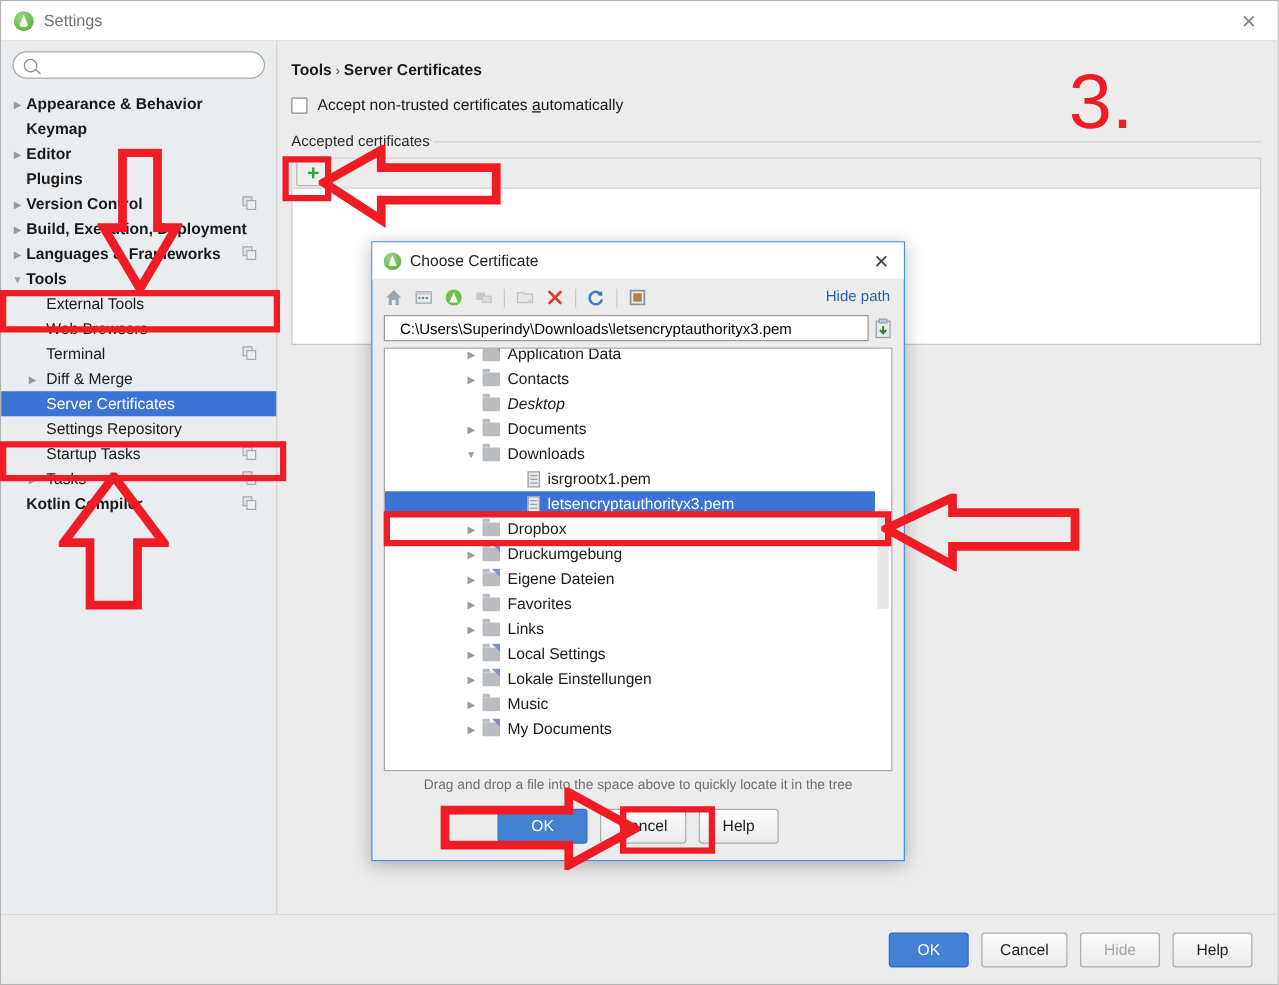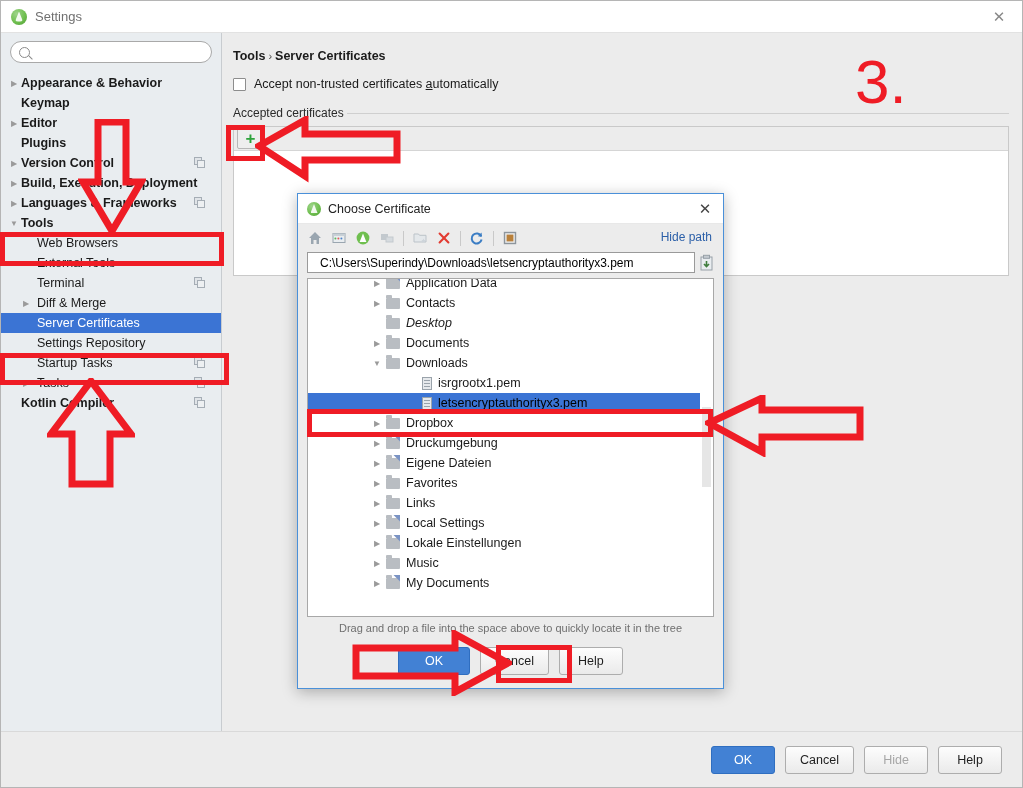--- a/index.html
+++ b/index.html
@@ -195,21 +195,21 @@
   .path-btn{ width:15px;height:18px; position:relative; flex:0 0 15px; }
 
   .tree-box{
     margin:5px 9px 0 9px; flex:1 1 auto; background:#fff;
     border:1px solid #a8a8a8; position:relative; overflow:hidden;
   }
   .ftrow{
     height:20px; display:flex; align-items:center; font-size:12.5px;
     padding-left:0; position:relative; white-space:nowrap;
   }
-  .ftrow.sel{ background:#3b74d4; color:#000000; }
+  .ftrow.sel{ background:#3b74d4; color:#ffffff; }
   .ftw{
     width:14px;flex:0 0 14px;display:flex;align-items:center;justify-content:center;
     color:#9a9a9a;font-size:8px;
   }
   .folder{
     width:14px;height:11px;flex:0 0 14px;margin-right:6px;position:relative;
     background:#b9bdc2; border-radius:1px;
   }
   .folder:before{
     content:"";position:absolute;left:0;top:-3px;width:6px;height:3px;
@@ -305,25 +305,25 @@
               <span class="c1"></span>
               <span class="c2"></span>
             </span>
           </div>
           <div class="trow bold">
             <span class="twist">▼</span>
             <span class="tlabel">Tools</span>
           </div>
           <div class="trow indent">
             <span class="twist" style="position: absolute; left: 18px;"></span>
-            <span class="tlabel">Web Browsers</span>
+            <span class="tlabel">External Tools</span>
           </div>
           <div class="trow indent">
             <span class="twist" style="position: absolute; left: 18px;"></span>
-            <span class="tlabel">External Tools</span>
+            <span class="tlabel">Web Browsers</span>
           </div>
           <div class="trow indent">
             <span class="twist" style="position: absolute; left: 18px;"></span>
             <span class="tlabel">Terminal</span>
             <span class="copyicon">
               <span class="c1"></span>
               <span class="c2"></span>
             </span>
           </div>
           <div class="trow indent">

